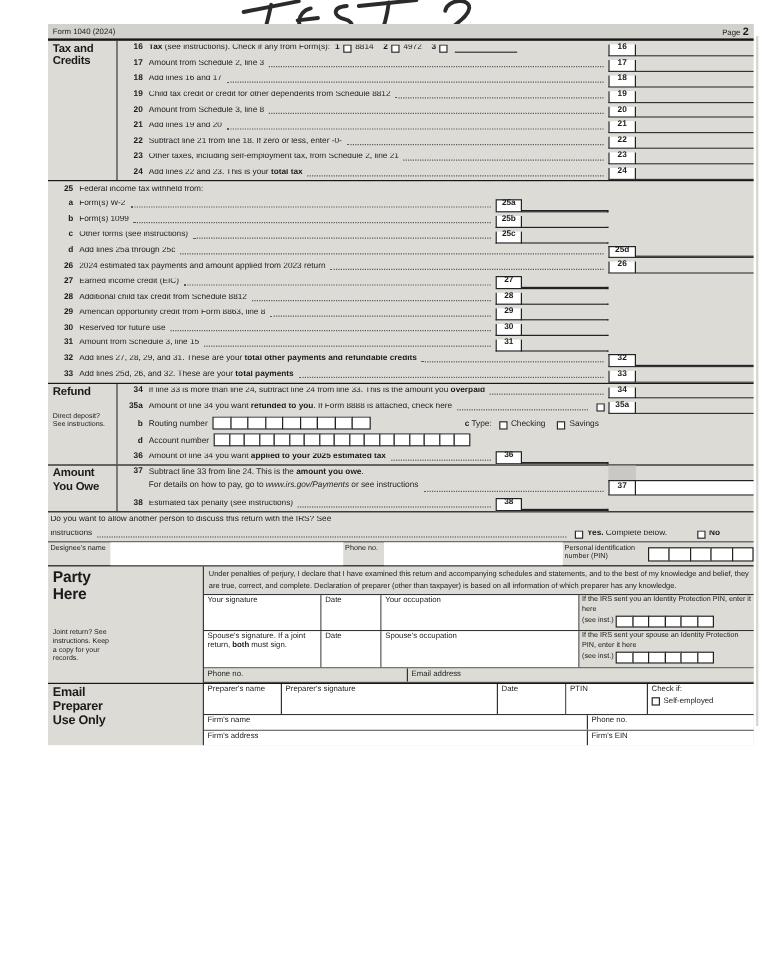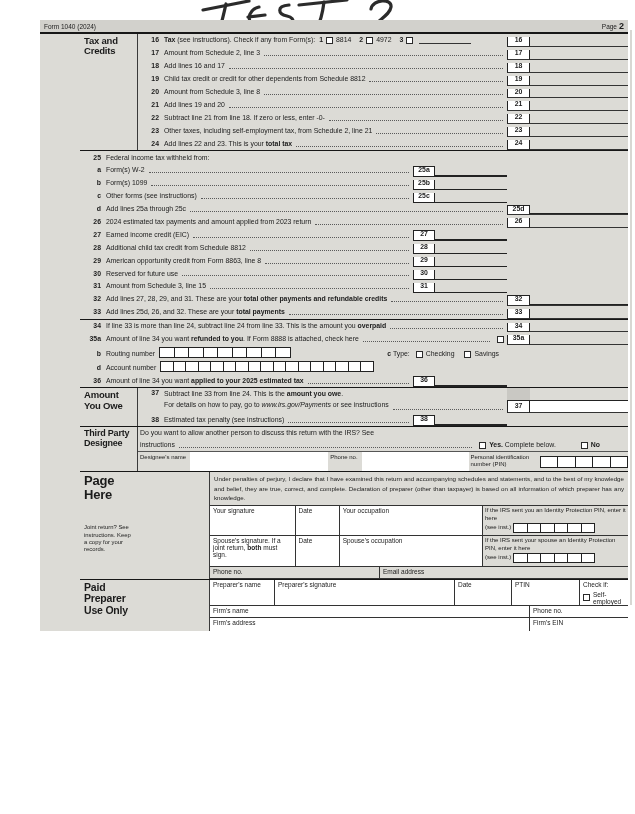--- a/index.html
+++ b/index.html
@@ -19,21 +19,21 @@
   .sheet { position:absolute; left:40px; top:20px; width:588px; background:#dcdbd6; }
 
   .hdrbar {
     height:14px; background:#d2d1cc; border-bottom:2px solid #171717;
     display:flex; align-items:center; justify-content:space-between; padding:0 4px;
     font-size:6.5px;
   }
   .hdr-right { display:flex; align-items:baseline; gap:2px; }
   .pageno { font-size:9px; font-weight:bold; }
 
-  .sec { display:flex; border-top:1.6px solid #171717;margin-left:40px; }
+  .sec { display:flex; border-top:1.6px solid #171717; }
   .sec-label { width:58px; flex:none; border-right:1px solid #3a3a3a; position:relative; padding:2px 1px 0 4px; }
   .sec-label.wide { width:130px; }
   .sec-title { font-weight:bold; font-size:9.5px; line-height:1.08; letter-spacing:-0.2px; }
   .sec-title.big { font-size:13px; width:48px; }
   .sec-title.med { font-size:10.5px; width:62px; }
   .note { font-size:5.9px; line-height:1.25; color:#222; margin-top:3px; width:50px; }
   .bubble { position:absolute; top:62px; left:1px; width:53px; border:1px solid #4a4a4a; border-radius:5px; padding:2px 2px; font-size:5.8px; line-height:1.25; }
   .sec-rows { flex:1; min-width:0; }
 
   .row { display:flex; height:12.9px; align-items:flex-end; font-size:6.9px; line-height:1; }
@@ -283,20 +283,24 @@
       <div class="row">
         <span class="num">33</span>
         <span class="desc"><span>Add lines 25d, 26, and 32. These are your </span><b>total payments</b><span class="lead"></span></span>
         <span class="onum">33</span>
         <span class="oamt"></span>
       </div>
     </div>
   </div>
 
   <div class="sec">
+    <div class="sec-label">
+      <div class="sec-title">Refund</div>
+      <div class="note" style="margin-top:12px">Direct deposit? See instructions.</div>
+    </div>
     <div class="sec-rows">
       <div class="row">
         <span class="num">34</span>
         <span class="desc"><span>If line 33 is more than line 24, subtract line 24 from line 33. This is the amount you </span><b>overpaid</b><span class="lead"></span></span>
         <span class="onum">34</span>
         <span class="oamt"></span>
       </div>
       <div class="row">
         <span class="num">35a</span>
         <span class="desc"><span>Amount of line 34 you want </span><b>refunded to you</b><span>. If Form 8888 is attached, check here</span><span class="lead"></span><span class="cb"></span></span>
@@ -365,23 +369,20 @@
         <span class="desc"><span>Estimated tax penalty (see instructions)</span><span class="lead"></span></span>
         <span class="inum bt">38</span>
         <span class="iamt bt"></span>
         <span class="strip"></span>
           <span class="orest dkshade"></span>
       </div>
     </div>
   </div>
 
   <div class="sec">
-    <div class="sec-label">
-      <div class="sec-title" style="font-size:9px">Third Party Designee</div>
-    </div>
     <div class="sec-rows">
       <div class="tpd-q">
         <div class="row" style="height:10px">
             <span class="desc" style="padding-left:2px"><span>Do you want to allow another person to discuss this return with the IRS? See</span></span>
           </div>
         <div class="row" style="height:12px">
           <span class="desc" style="padding-left:2px">
             <span>instructions</span>
             <span class="lead"></span>
             <span class="cb"></span><b>Yes.</b><span> Complete below.</span>
@@ -403,21 +404,21 @@
             <i class="bx pin5"></i>
             <i class="bx pin5"></i>
             <i class="bx pin5"></i>
           </span>
       </div>
     </div>
   </div>
 
   <div class="sec">
     <div class="sec-label wide">
-      <div class="sec-title big">Page Here</div>
+      <div class="sec-title big">Party Here</div>
       <div class="note" style="margin-top:22px">Joint return? See instructions. Keep a copy for your records.</div>
     </div>
     <div class="sec-rows">
       <div class="perjury">Under penalties of perjury, I declare that I have examined this return and accompanying schedules and statements, and to the best of my knowledge and belief, they are true, correct, and complete. Declaration of preparer (other than taxpayer) is based on all information of which preparer has any knowledge.</div>
       <div class="srow" style="height:30px">
         <span class="scell" style="width:98px"><span>Your signature</span></span>
         <span class="scell" style="width:50px"><span>Date</span></span>
         <span class="scell" style="width:165px"><span>Your occupation</span></span>
         <span class="ippin last">
           <span>If the IRS sent you an Identity Protection PIN, enter it here</span>
@@ -451,21 +452,21 @@
       </div>
       <div class="phrow">
         <span class="scell" style="width:170px;background:#dcdbd6"><span>Phone no.</span></span>
         <span class="scell last" style="flex:1;background:#dcdbd6"><span>Email address</span></span>
       </div>
     </div>
   </div>
 
   <div class="sec">
     <div class="sec-label wide">
-      <div class="sec-title med">Paid Preparer Use Only</div>
+      <div class="sec-title med">Email Preparer Use Only</div>
     </div>
     <div class="sec-rows">
       <div class="prow1">
         <span class="pcell" style="width:65px"><span>Preparer's name</span></span>
         <span class="pcell" style="width:180px"><span>Preparer's signature</span></span>
         <span class="pcell" style="width:57px"><span>Date</span></span>
         <span class="pcell" style="width:68px"><span>PTIN</span></span>
         <span class="pcell last" style="flex:1">
           <span>Check if:</span>
           <span class="chk-line">

